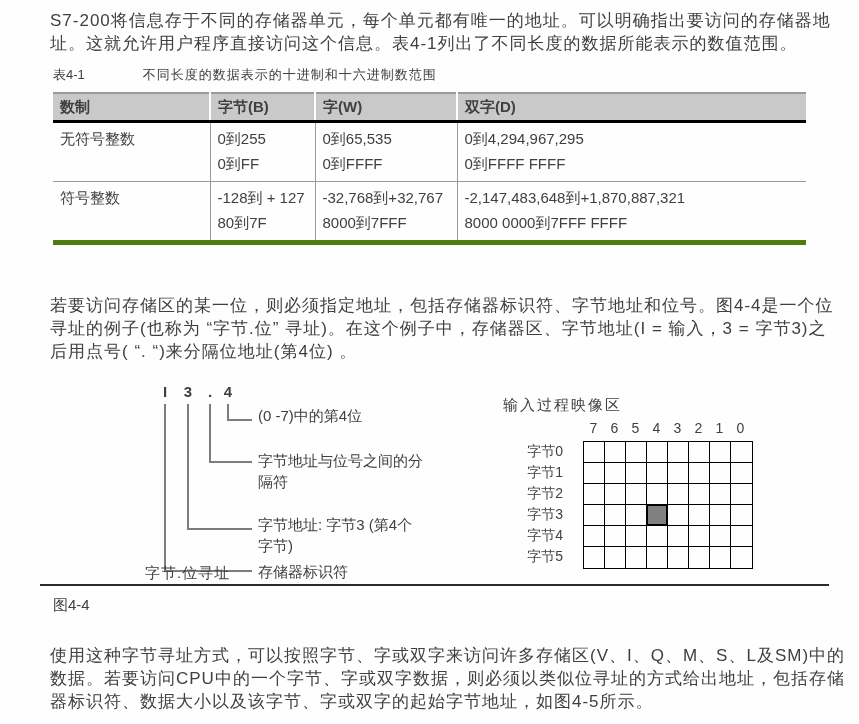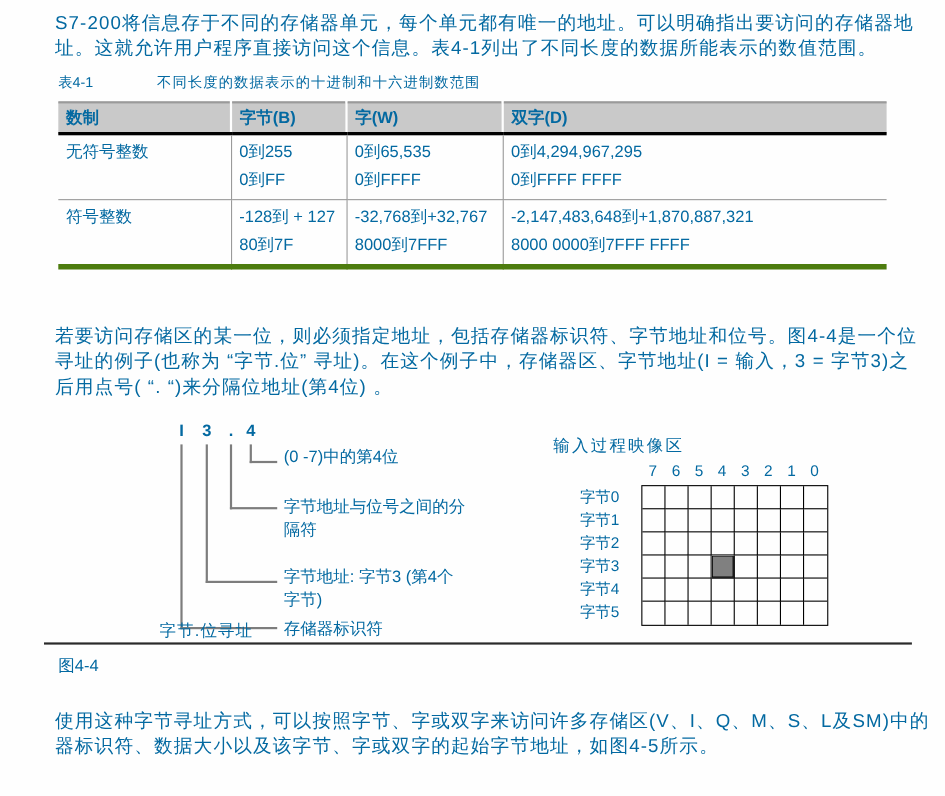--- a/index.html
+++ b/index.html
@@ -1,19 +1,19 @@
 <!DOCTYPE html>
 <html><head>
 <meta charset="utf-8">
 <style>
   html,body { margin:0; padding:0; background:#fff; }
   .page {
     position:relative; width:859px; height:724px; background:#fefefe;
     font-family:"Liberation Sans","DejaVu Sans",sans-serif;
-    color:#0369a1; overflow:hidden;text-decoration:underline;
+    color:#404040; overflow:hidden;text-decoration:underline;
   }
   .para { position:absolute; left:50px; font-size:17px; letter-spacing:1px; }
   .pline { line-height:23px; white-space:nowrap; }
 
   .tbl-caption { position:absolute; left:53px; top:66px; font-size:13px; white-space:nowrap; }
   .tbl-caption .title { margin-left:58px; letter-spacing:1px; }
 
   table.data-table {
     position:absolute; left:53px; top:92px; width:753px;
     border-collapse:collapse; table-layout:fixed; font-size:15px;
@@ -234,16 +234,17 @@
       <div class="bit-cell no-b"></div>
       <div class="bit-cell no-r no-b"></div>
     </div>
 
   <div class="rule"></div>
   <span class="fig-caption-label">图4-4</span>
   <span class="fig-caption-title">字节.位寻址</span>
 
   <div class="para" style="top:644px">
     <div class="pline">使用这种字节寻址方式，可以按照字节、字或双字来访问许多存储区(V、I、Q、M、S、L及SM)中的</div>
+    <div class="pline">数据。若要访问CPU中的一个字节、字或双字数据，则必须以类似位寻址的方式给出地址，包括存储</div>
     <div class="pline">器标识符、数据大小以及该字节、字或双字的起始字节地址，如图4-5所示。</div>
   </div>
 
 </div>
 
 </body></html>

